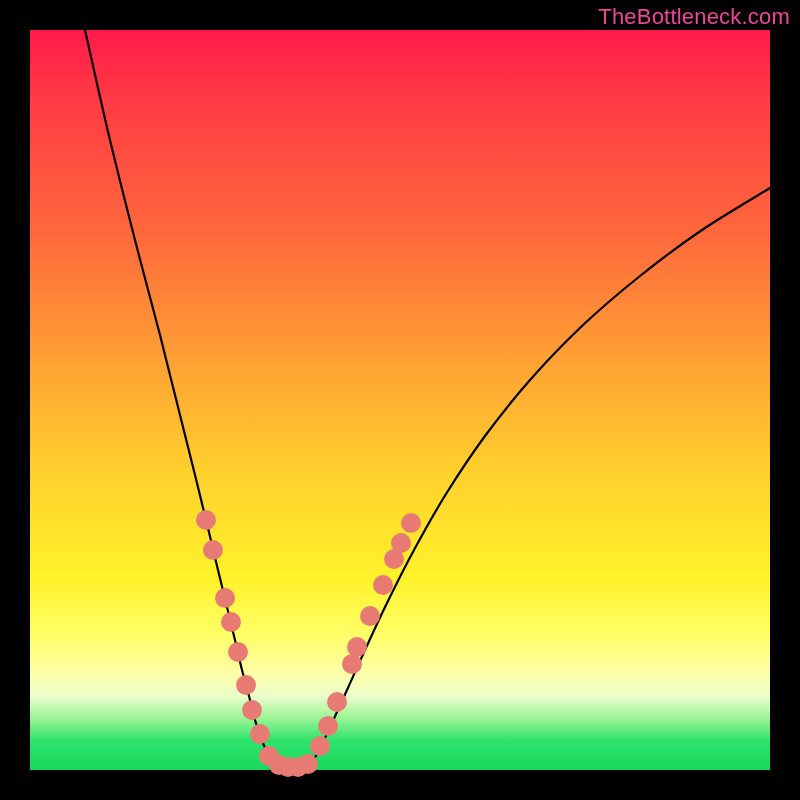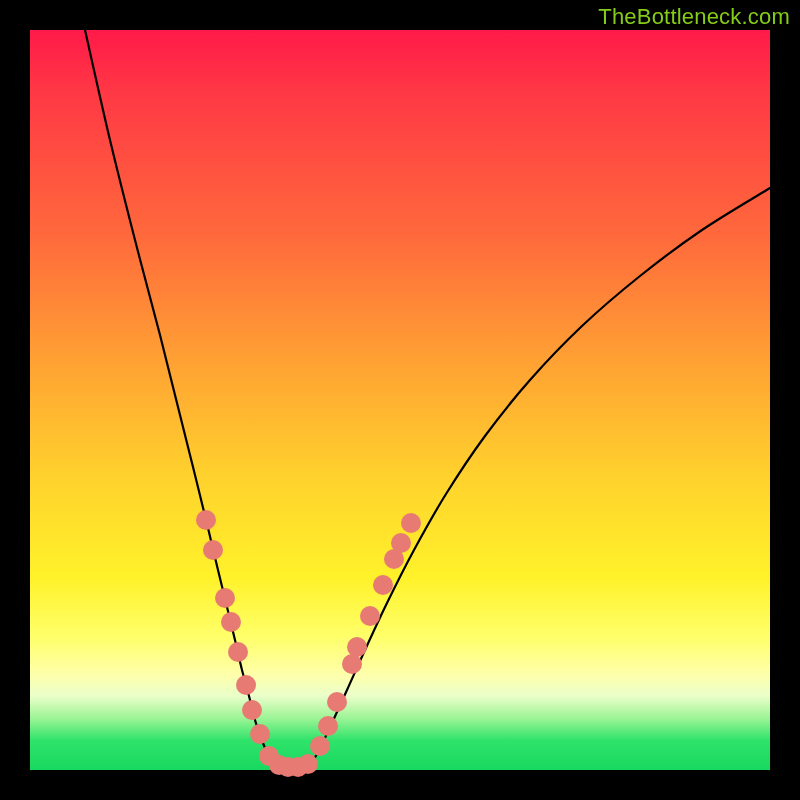--- a/index.html
+++ b/index.html
@@ -37,21 +37,21 @@
       #eaffca 90%,
       #9cf495 93%,
       #2fe36a 96%,
       #18d85f 100%
     );
   }
   .watermark {
     position: absolute;
     top: 4px;
     right: 10px;
-    color: #84cc16;
+    color: #ec4899;
     font-size: 22px;
     font-weight: 500;
     letter-spacing: 0.2px;
     user-select: none;
   }
   svg.curve {
     position: absolute;
     left: 0;
     top: 0;
     width: 740px;

